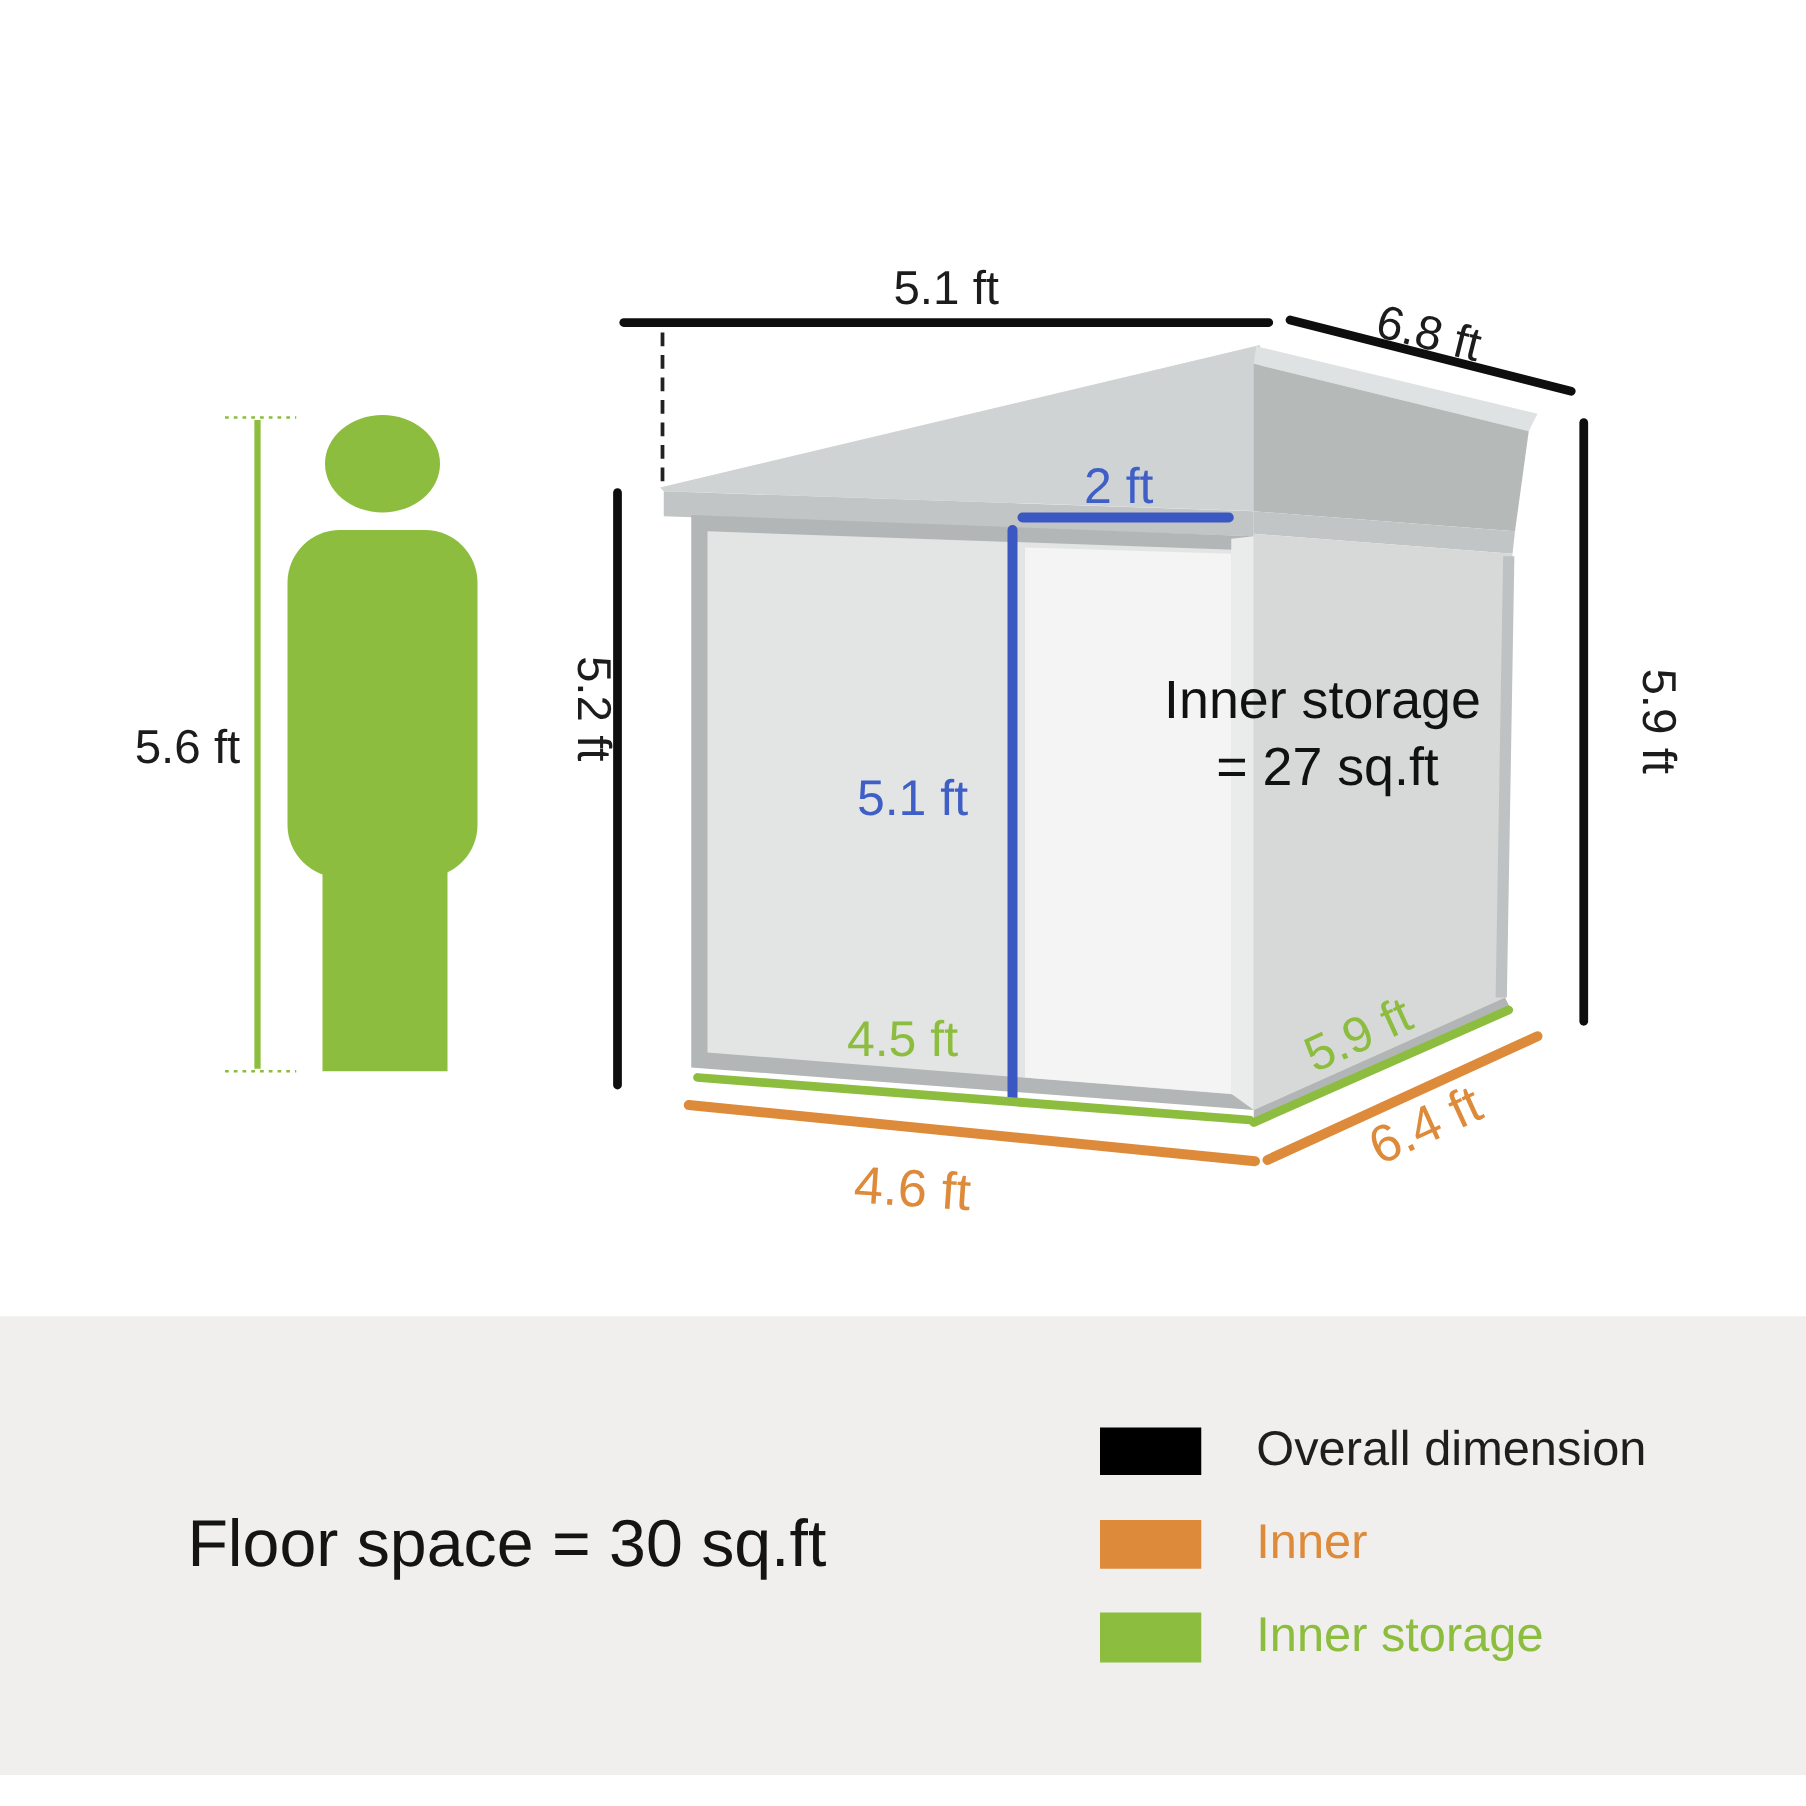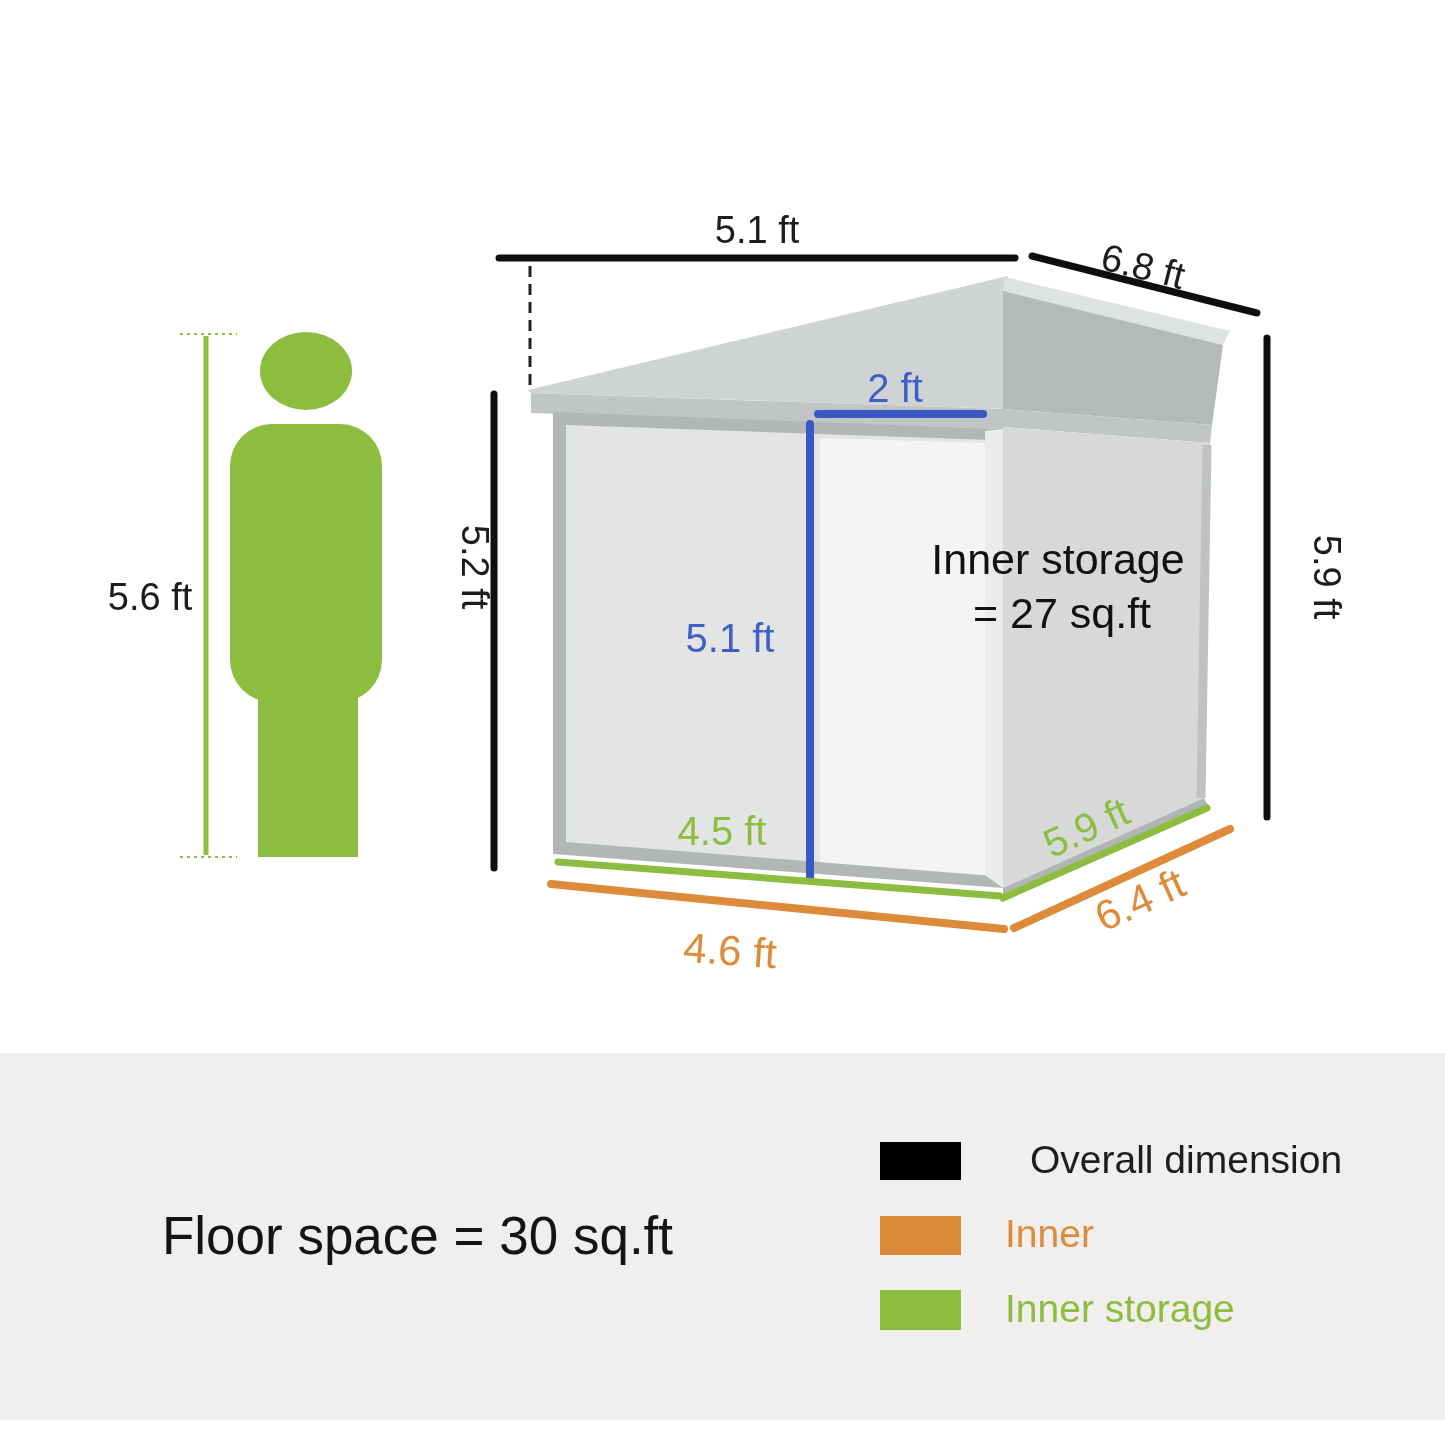--- a/index.html
+++ b/index.html
@@ -1,28 +1,28 @@
 <!DOCTYPE html>
 <html><head>
 <meta charset="utf-8">
 <style>
   html,body{margin:0;padding:0;background:#ffffff;}
   body{font-family:"Liberation Sans", sans-serif;}
   .page{position:relative;width:1445px;height:1445px;overflow:hidden;background:#ffffff;}
   .diagram-svg{position:absolute;left:0;top:0;}
   .bottom-panel{position:absolute;left:0;top:1053px;width:1445px;height:367px;background:#f0efed;}
-  .floor-space{position:absolute;left:130px;top:1205px;width:575px;text-align:center;
+  .floor-space{position:absolute;left:118px;top:1205px;width:575px;text-align:center;
                font-size:53px;color:#141414;letter-spacing:0px;}
   .legend{position:absolute;left:0;top:0;}
   .legend-swatch{position:absolute;width:81px;}
   .sw-black{background:#000000;}
   .sw-orange{background:#dd8b3a;}
   .sw-green{background:#8cbd3e;}
   .legend-label{position:absolute;font-size:39px;white-space:nowrap;}
-  .lbl-black{color:#1e1e1e;margin-left:25px;}
+  .lbl-black{color:#1e1e1e;}
   .lbl-orange{color:#dd8b3a;}
   .lbl-green{color:#8cbd3e;}
   text{font-family:"Liberation Sans", sans-serif;}
 </style>
 </head>
 <body>
 
 <div class="page">
 
   <svg class="diagram-svg" width="1445" height="1070" viewBox="0 0 1445 1070">

